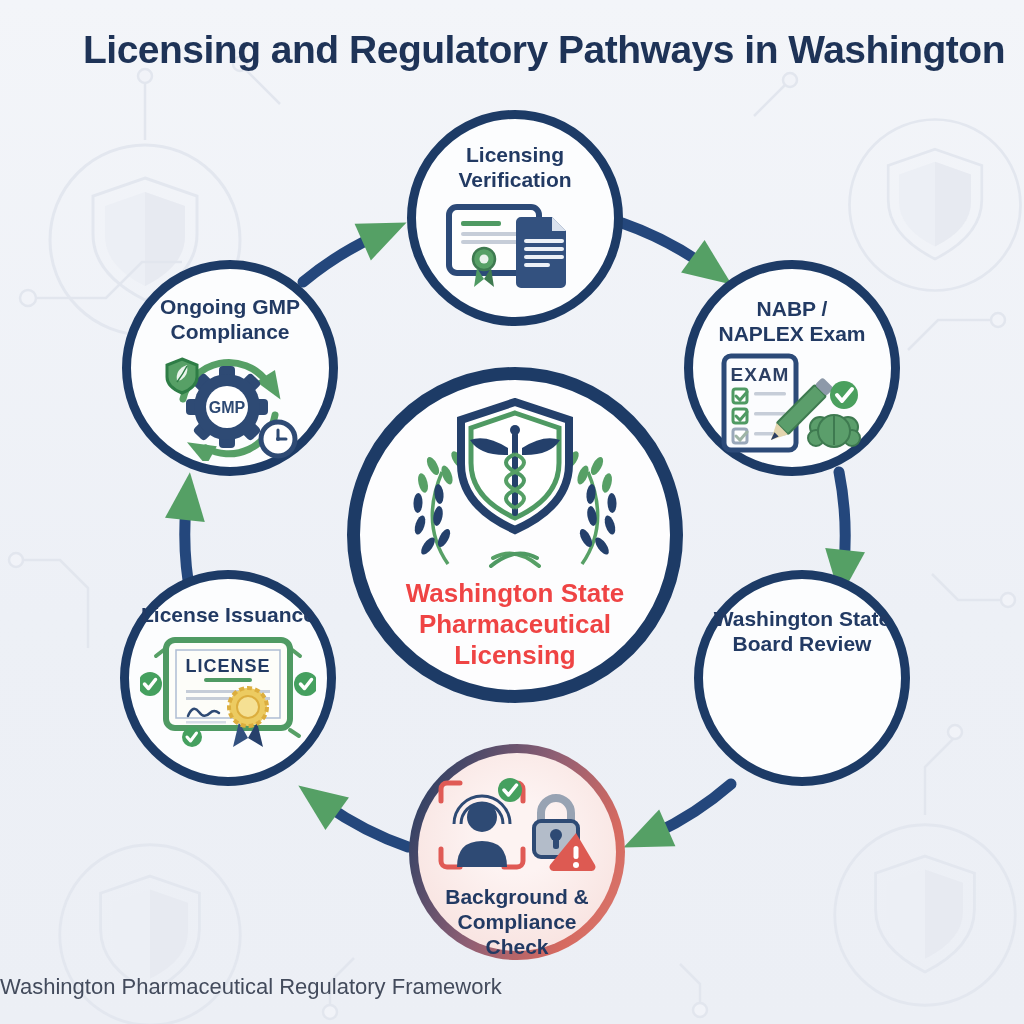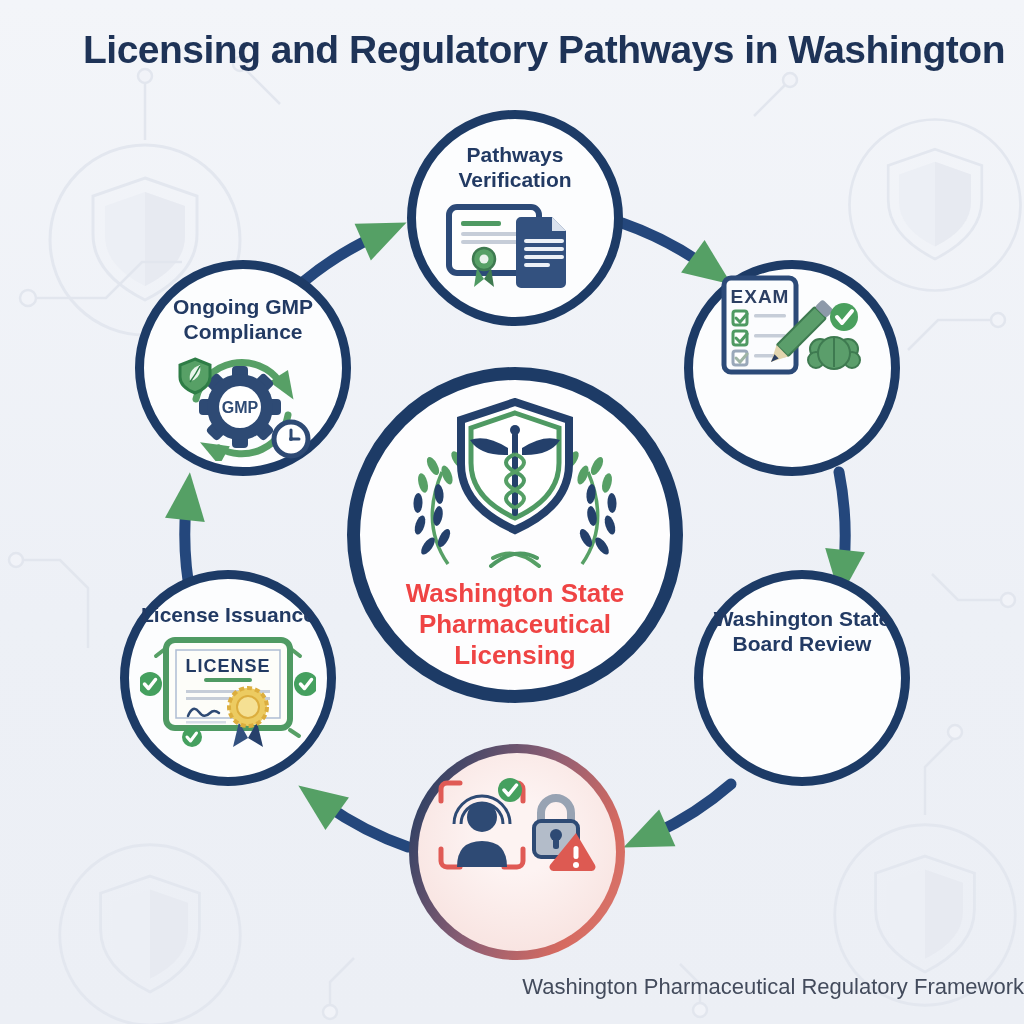--- a/index.html
+++ b/index.html
@@ -3,41 +3,41 @@
 <meta charset="utf-8">
 <style>
   html,body{margin:0;padding:0;}
   body{font-family:"Liberation Sans",sans-serif;}
   #canvas{position:relative;width:1024px;height:1024px;overflow:hidden;
     background:linear-gradient(180deg,#f3f5f9 0%,#edf0f6 60%,#eceff5 100%);}
   svg{display:block;}
   .layer{position:absolute;left:0;top:0;}
   #page-title{position:absolute;left:0;top:28px;width:1024px;text-align:center;
     font-size:39px;font-weight:700;color:#1e3357;letter-spacing:-0.5px;padding-left:32px;}
-  #caption{position:absolute;left:0;top:974px;width:1024px;text-align:right;
+  #caption{position:absolute;left:0;top:974px;width:1024px;text-align:left;
     font-size:22px;font-weight:400;color:#434b5c;}
   .node{position:absolute;width:216px;height:216px;border-radius:50%;
     box-sizing:border-box;background:#fcfdfe;border:9px solid #1d3b66;
     display:flex;flex-direction:column;align-items:center;z-index:2;}
   .node-label{font-weight:700;color:#223a63;text-align:center;line-height:1.18;
     font-size:21px;}
   #node-education{left:407px;top:110px;}
   #node-education .node-label{max-width:150px;margin-top:24px;}
   #node-nabp{left:684px;top:260px;}
   #node-nabp .node-label{max-width:160px;margin-top:28px;}
   #node-board{left:694px;top:570px;gap:37px;}
   #node-board .node-label{max-width:186px;margin-top:28px;}
   #node-background{left:409px;top:744px;border:none;background:linear-gradient(115deg,#2b3f63 8%,#8f5f74 48%,#d66a60 78%,#d97b72 100%);}
   #node-background .inner{position:absolute;inset:9px;border-radius:50%;
     background:radial-gradient(circle at 50% 42%,#fdf3f2 25%,#f8e3e0 80%,#f5d9d6 100%);
     display:flex;flex-direction:column;align-items:center;}
   #node-background .node-label{max-width:172px;margin-top:4px;}
   #node-license{left:120px;top:570px;}
   #node-license .node-label{max-width:200px;margin-top:24px;}
-  #node-gmp{left:135px;top:260px;}
+  #node-gmp{left:122px;top:260px;}
   #node-gmp .node-label{max-width:170px;margin-top:26px;}
   #node-center{position:absolute;left:347px;top:367px;width:336px;height:336px;
     box-sizing:border-box;border-radius:50%;background:#fdfdfe;border:13px solid #1d3b66;
     display:flex;flex-direction:column;align-items:center;z-index:2;}
   #center-label{font-weight:700;color:#ef4444;text-align:center;font-size:26px;
     line-height:1.2;max-width:250px;margin-top:2px;}
   .icon-wrap{margin-top:6px;}
 </style>
 </head>
 <body>
@@ -110,21 +110,21 @@
       <polygon points="28,0 -20,-20 -20,20" transform="translate(843,570) rotate(96)"></polygon>
       <polygon points="28,0 -20,-20 -20,20" transform="translate(649,836) rotate(156)"></polygon>
       <polygon points="28,0 -20,-20 -20,20" transform="translate(321,802) rotate(216)"></polygon>
       <polygon points="28,0 -20,-20 -20,20" transform="translate(187,500) rotate(276)"></polygon>
     </g>
   </svg>
 
   <div id="page-title">Licensing and Regulatory Pathways in Washington</div>
 
   <div class="node" id="node-education">
-    <div class="node-label">Pathways Verification</div>
+    <div class="node-label">Licensing Verification</div>
     <div class="icon-wrap">
       <svg width="138" height="92" viewBox="0 0 138 92">
         <g>
           <rect x="3" y="8" width="90" height="66" rx="8" fill="#fefefe" stroke="#2c4a78" stroke-width="6"></rect>
           <rect x="15" y="22" width="40" height="5" rx="2" fill="#4f9a63"></rect>
           <rect x="15" y="33" width="58" height="4" rx="2" fill="#c6cdd8"></rect>
           <rect x="15" y="41" width="58" height="4" rx="2" fill="#c6cdd8"></rect>
           <circle cx="38" cy="60" r="11" fill="#57a066" stroke="#3e7a50" stroke-width="2.5"></circle>
           <circle cx="38" cy="60" r="4.5" fill="#eaf3ec"></circle>
           <polygon points="31,69 28,88 38,80" fill="#4f9a63"></polygon>
@@ -136,20 +136,21 @@
           <rect x="78" y="40" width="40" height="4" rx="2" fill="#edf1f7"></rect>
           <rect x="78" y="48" width="40" height="4" rx="2" fill="#edf1f7"></rect>
           <rect x="78" y="56" width="40" height="4" rx="2" fill="#edf1f7"></rect>
           <rect x="78" y="64" width="26" height="4" rx="2" fill="#edf1f7"></rect>
         </g>
       </svg>
     </div>
   </div>
 
   <div class="node" id="node-nabp">
+    <div class="node-label">NABP / NAPLEX Exam</div>
     <div class="icon-wrap">
       <svg width="152" height="102" viewBox="0 0 152 102">
         <rect x="8" y="3" width="72" height="94" rx="7" fill="#fbfcfe" stroke="#2c4a78" stroke-width="5"></rect>
         <text x="44" y="28" text-anchor="middle" font-size="19" font-weight="bold" fill="#2c3f63" letter-spacing="1">EXAM</text>
         <rect x="17" y="36" width="14" height="14" rx="2.5" fill="#fff" stroke="#4f9a63" stroke-width="3"></rect>
         <path d="M20 43 l4 4 7 -8" stroke="#4f9a63" stroke-width="3" fill="none" stroke-linecap="round"></path>
         <rect x="38" y="39" width="32" height="3.5" rx="1.5" fill="#c6cdd8"></rect>
         <rect x="17" y="56" width="14" height="14" rx="2.5" fill="#fff" stroke="#4f9a63" stroke-width="3"></rect>
         <path d="M20 63 l4 4 7 -8" stroke="#4f9a63" stroke-width="3" fill="none" stroke-linecap="round"></path>
         <rect x="38" y="59" width="32" height="3.5" rx="1.5" fill="#c6cdd8"></rect>
@@ -208,20 +209,21 @@
             <circle cx="121" cy="58" r="6" fill="#2e4a74"></circle>
             <rect x="118" y="60" width="6" height="12" rx="2.5" fill="#2e4a74"></rect>
           </g>
           <g>
             <path d="M141 56 l19 32 a4 4 0 0 1 -3.5 6 h-38 a4 4 0 0 1 -3.5 -6 z" fill="#dd5a52"></path>
             <rect x="138.5" y="69" width="5" height="13" rx="2.5" fill="#fff"></rect>
             <circle cx="141" cy="88" r="3" fill="#fff"></circle>
           </g>
         </svg>
       </div>
+      <div class="node-label">Background &amp; Compliance Check</div>
     </div>
   </div>
 
   <div class="node" id="node-license">
     <div class="node-label">License Issuance</div>
     <div class="icon-wrap">
       <svg width="176" height="114" viewBox="0 0 176 114">
         <path d="M16 22 l9 -7" stroke="#57a066" stroke-width="4" stroke-linecap="round"></path>
         <path d="M160 22 l-9 -7" stroke="#57a066" stroke-width="4" stroke-linecap="round"></path>
         <path d="M150 96 l9 6" stroke="#57a066" stroke-width="4" stroke-linecap="round"></path>

